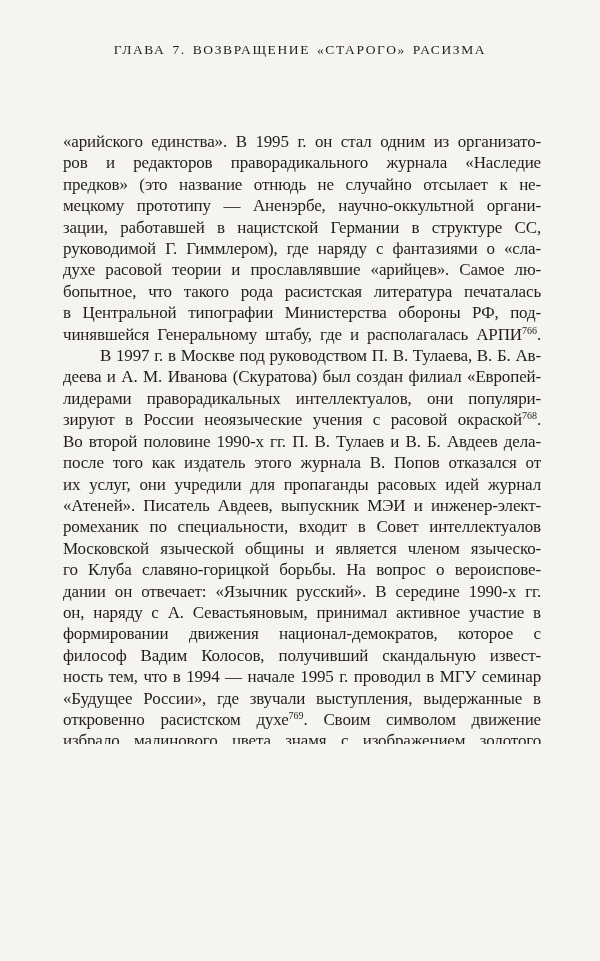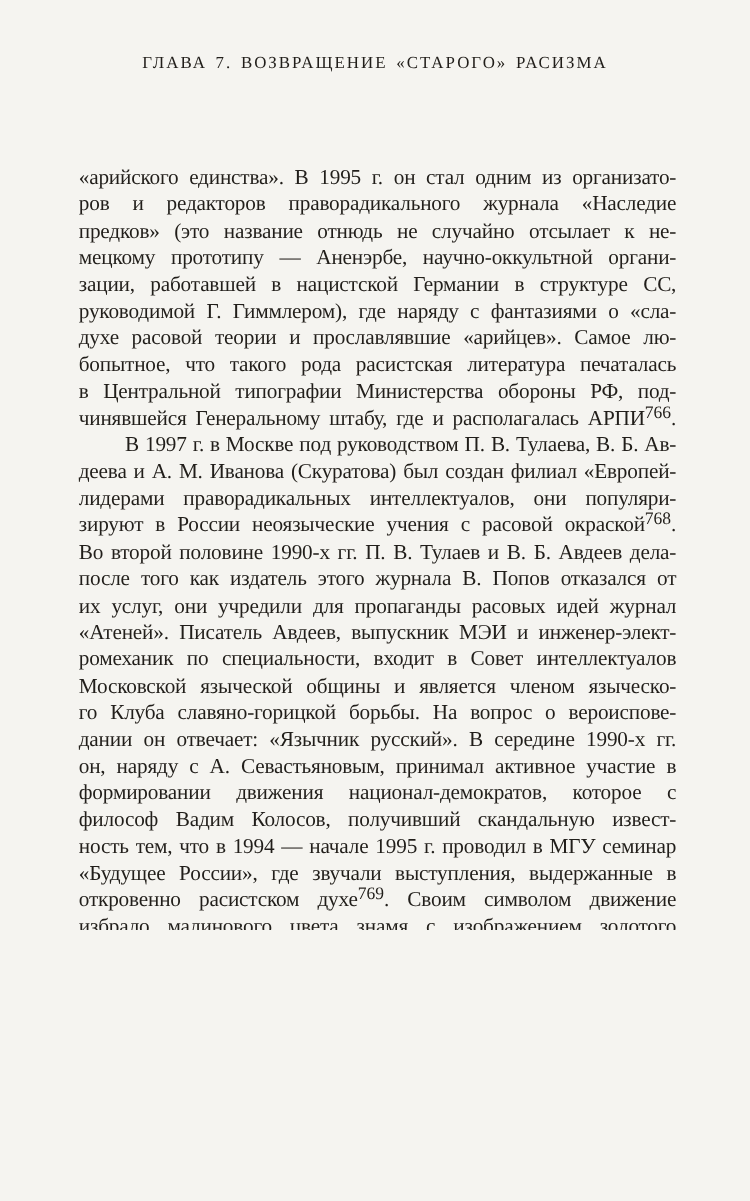--- a/index.html
+++ b/index.html
@@ -37,21 +37,21 @@
   .line {
     font-size: 17px;
     line-height: 21.4px;
     letter-spacing: -0.15px;
     white-space: nowrap;
     text-align: justify;
     text-align-last: justify;
   }
   .line.indent { text-indent: 37px; }
   .line sup {
-    font-size: 14px;
+    font-size: 10px;
     line-height: 0;
     vertical-align: 6px;
     letter-spacing: 0;
   }
   .page-number {
     position: absolute;
     top: 882px; left: 0; right: 0;
     text-align: center;
     font-size: 18px;
     letter-spacing: 1px;

